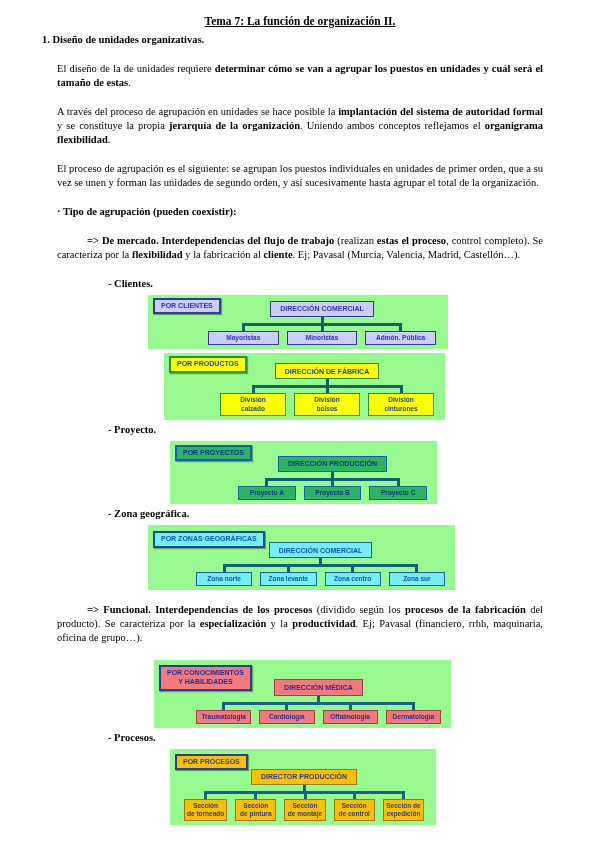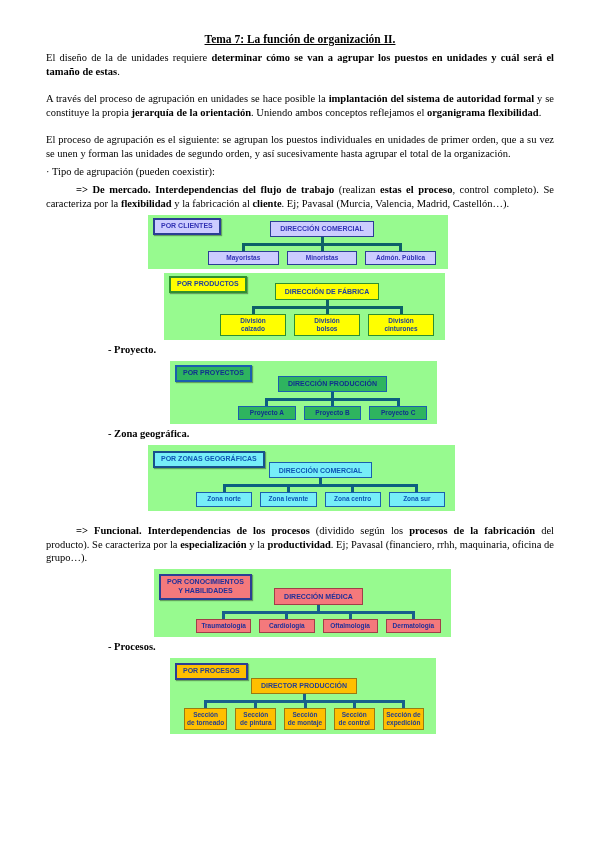--- a/index.html
+++ b/index.html
@@ -2,26 +2,26 @@
 <html><head>
 <meta charset="utf-8">
 <style>
   html,body{margin:0;padding:0}
   body{
     width:600px;height:848px;background:#ffffff;box-sizing:border-box;
     padding:14px 42px 0 42px;
     font-family:"Liberation Serif","DejaVu Serif",serif;
     font-size:10.5px;line-height:1.33;color:#000;
   }
-  .title{text-align:center;font-weight:bold;text-decoration:underline;font-size:11.5px;margin:18px 0 4px 0}
+  .title{text-align:center;font-weight:bold;text-decoration:underline;font-size:11.5px;margin:0 0 4px 0}
   .h1{font-weight:bold}
-  p{margin:4px;text-align:justify}
+  p{margin:15px;text-align:justify}
   .sp{margin-top:13px}
   .ind{text-indent:30px}
-  .bold{font-weight:normal}
+  .bold{font-weight:bold}
   .bullet{font-weight:bold;margin:2px 0 0 66px}
   b{font-weight:bold}
 
   .diagram{position:relative;box-sizing:border-box;padding:4px;margin-top:4px;margin-bottom:3px}
   .d1{margin-left:106px;width:300px}
   .d2{margin-left:122px;width:281px}
   .d3{margin-left:128px;width:267px}
   .d4{margin-left:106px;width:307px}
   .d5{margin-left:112px;width:297px}
   .d6{margin-left:128px;width:266px}
@@ -57,26 +57,28 @@
   .kid::after{content:"";position:absolute;top:0;left:50%;margin-left:-1.5px;width:3px;height:9px;background:var(--line)}
   .child{font-size:6.5px;line-height:1.25;padding:2px 2px;border:1px solid;min-height:13px;
          display:flex;flex-direction:column;justify-content:center}
   .child div{white-space:nowrap}
 </style>
 </head>
 <body>
 
 <div class="page">
   <div class="title">Tema 7: La función de organización II.</div>
+  <div class="h1">1. Diseño de unidades organizativas.</div>
   <p><span>El diseño de la de unidades requiere </span><b>determinar cómo se van a agrupar los puestos en unidades y cuál será el tamaño de estas</b><span>.</span></p>
-  <p class="sp"><span>A través del proceso de agrupación en unidades se hace posible la </span><b>implantación del sistema de autoridad formal</b><span> y se constituye la propia </span><b>jerarquía de la orientación</b><span>. Uniendo ambos conceptos reflejamos el </span><b>organigrama flexibilidad</b><span>.</span></p>
+  <p class="sp"><span>A través del proceso de agrupación en unidades se hace posible la </span><b>implantación del sistema de autoridad formal</b><span> y se constituye la propia </span><b>jerarquía de la organización</b><span>. Uniendo ambos conceptos reflejamos el </span><b>organigrama flexibilidad</b><span>.</span></p>
   <p class="sp"><span>El proceso de agrupación es el siguiente: se agrupan los puestos individuales en unidades de primer orden, que a su vez se unen y forman las unidades de segundo orden, y así sucesivamente hasta agrupar el total de la organización.</span></p>
   <p class="bold">· Tipo de agrupación (pueden coexistir):</p>
   <p class="ind"><b>=&gt; De mercado. Interdependencias del flujo de trabajo</b><span> (realizan </span><b>estas el proceso</b><span>, control completo). Se caracteriza por la </span><b>flexibilidad</b><span> y la fabricación al </span><b>cliente</b><span>. Ej; Pavasal (Murcia, Valencia, Madrid, Castellón…).</span></p>
 
+  <div class="bullet">- Clientes.</div>
   <div class="diagram d1" style="background: rgb(151, 250, 143); --line: #0d6168;">
       <div class="dlabel" style="background: rgb(204, 204, 255); border-color: rgb(43, 62, 148); color: rgb(50, 50, 180);">
         <div>POR CLIENTES</div>
       </div>
       <div class="tree">
         <div class="dbox root" style="background: rgb(204, 204, 255); border-color: rgb(43, 62, 148); color: rgb(50, 50, 180);">DIRECCIÓN COMERCIAL</div>
         <div class="stub" style="background: rgb(13, 97, 104);"></div>
         <div class="kids">
           <div class="kid">
             <div class="dbox child" style="background: rgb(204, 204, 255); border-color: rgb(43, 62, 148); color: rgb(50, 50, 180);">

